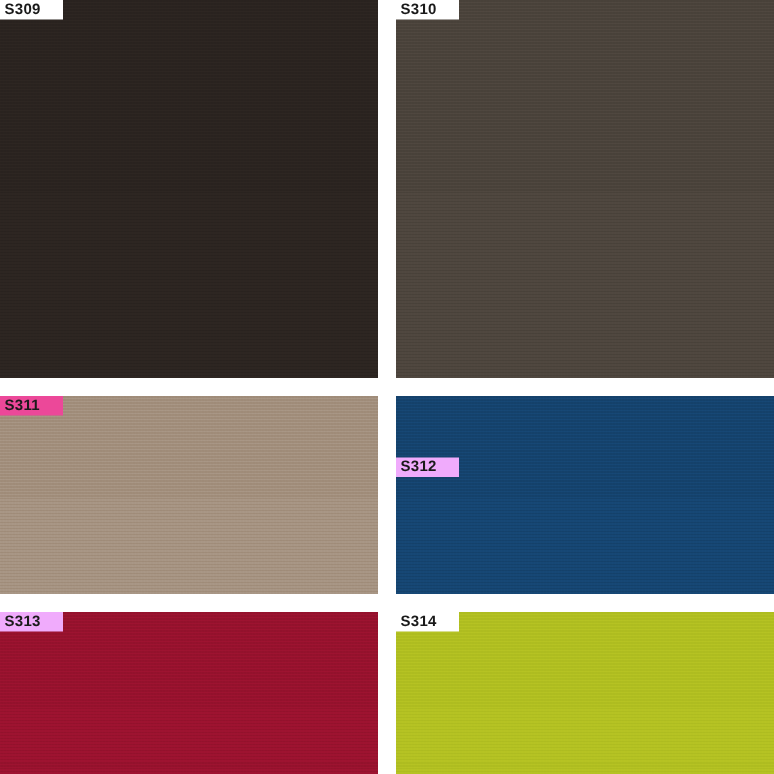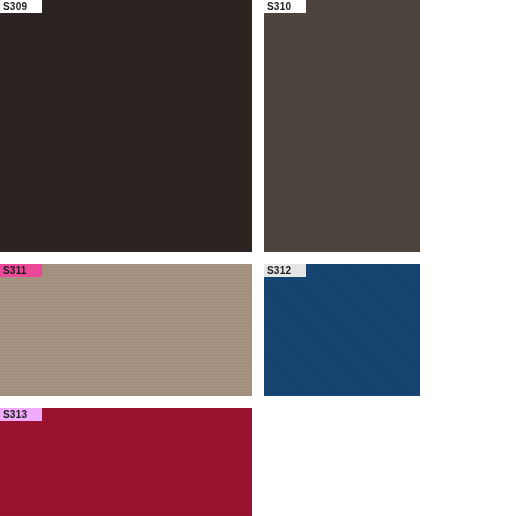--- a/index.html
+++ b/index.html
@@ -10,21 +10,21 @@
   }
   body {
     width: 516px;
     height: 516px;
     font-family: "Liberation Sans", sans-serif;
     overflow: hidden;
   }
 
   #swatch-grid {
     position: relative;
-    width: 420px;
+    width: 516px;
     height: 516px;
     background: #ffffff;
     display: grid;
     grid-template-columns: 252px 1fr;
     grid-template-rows: 252px 132px 1fr;
     column-gap: 12px;
     row-gap: 12px;
     gap: 12px;
   }
 
@@ -91,23 +91,28 @@
 
   <div class="swatch-cell">
     <div class="swatch-fill" style="background-color: rgb(164, 145, 127);"></div>
     <div class="swatch-grain"></div>
     <div class="swatch-label" style="background-color: #ec4899; color: rgb(26, 26, 26);">S311</div>
   </div>
 
   <div class="swatch-cell">
     <div class="swatch-fill" style="background-color: rgb(21, 68, 112);"></div>
     <div class="swatch-grain"></div>
-    <div class="swatch-label" style="background-color: #e5e5e5; color: rgb(26, 26, 26);">S312</div>
+    <div class="swatch-label" style="background-color: #f0abfc; color: rgb(26, 26, 26); margin-top: 41px;">S312</div>
   </div>
 
   <div class="swatch-cell">
     <div class="swatch-fill" style="background-color: rgb(153, 18, 46);"></div>
     <div class="swatch-grain"></div>
     <div class="swatch-label" style="background-color: #f0abfc; color: rgb(26, 26, 26);">S313</div>
   </div>
 
+  <div class="swatch-cell">
+    <div class="swatch-fill" style="background-color: rgb(178, 192, 33);"></div>
+    <div class="swatch-grain"></div>
+    <div class="swatch-label" style="background-color: rgb(255, 255, 255); color: rgb(26, 26, 26);">S314</div>
+  </div>
 
 </div>
 
 </body></html>

